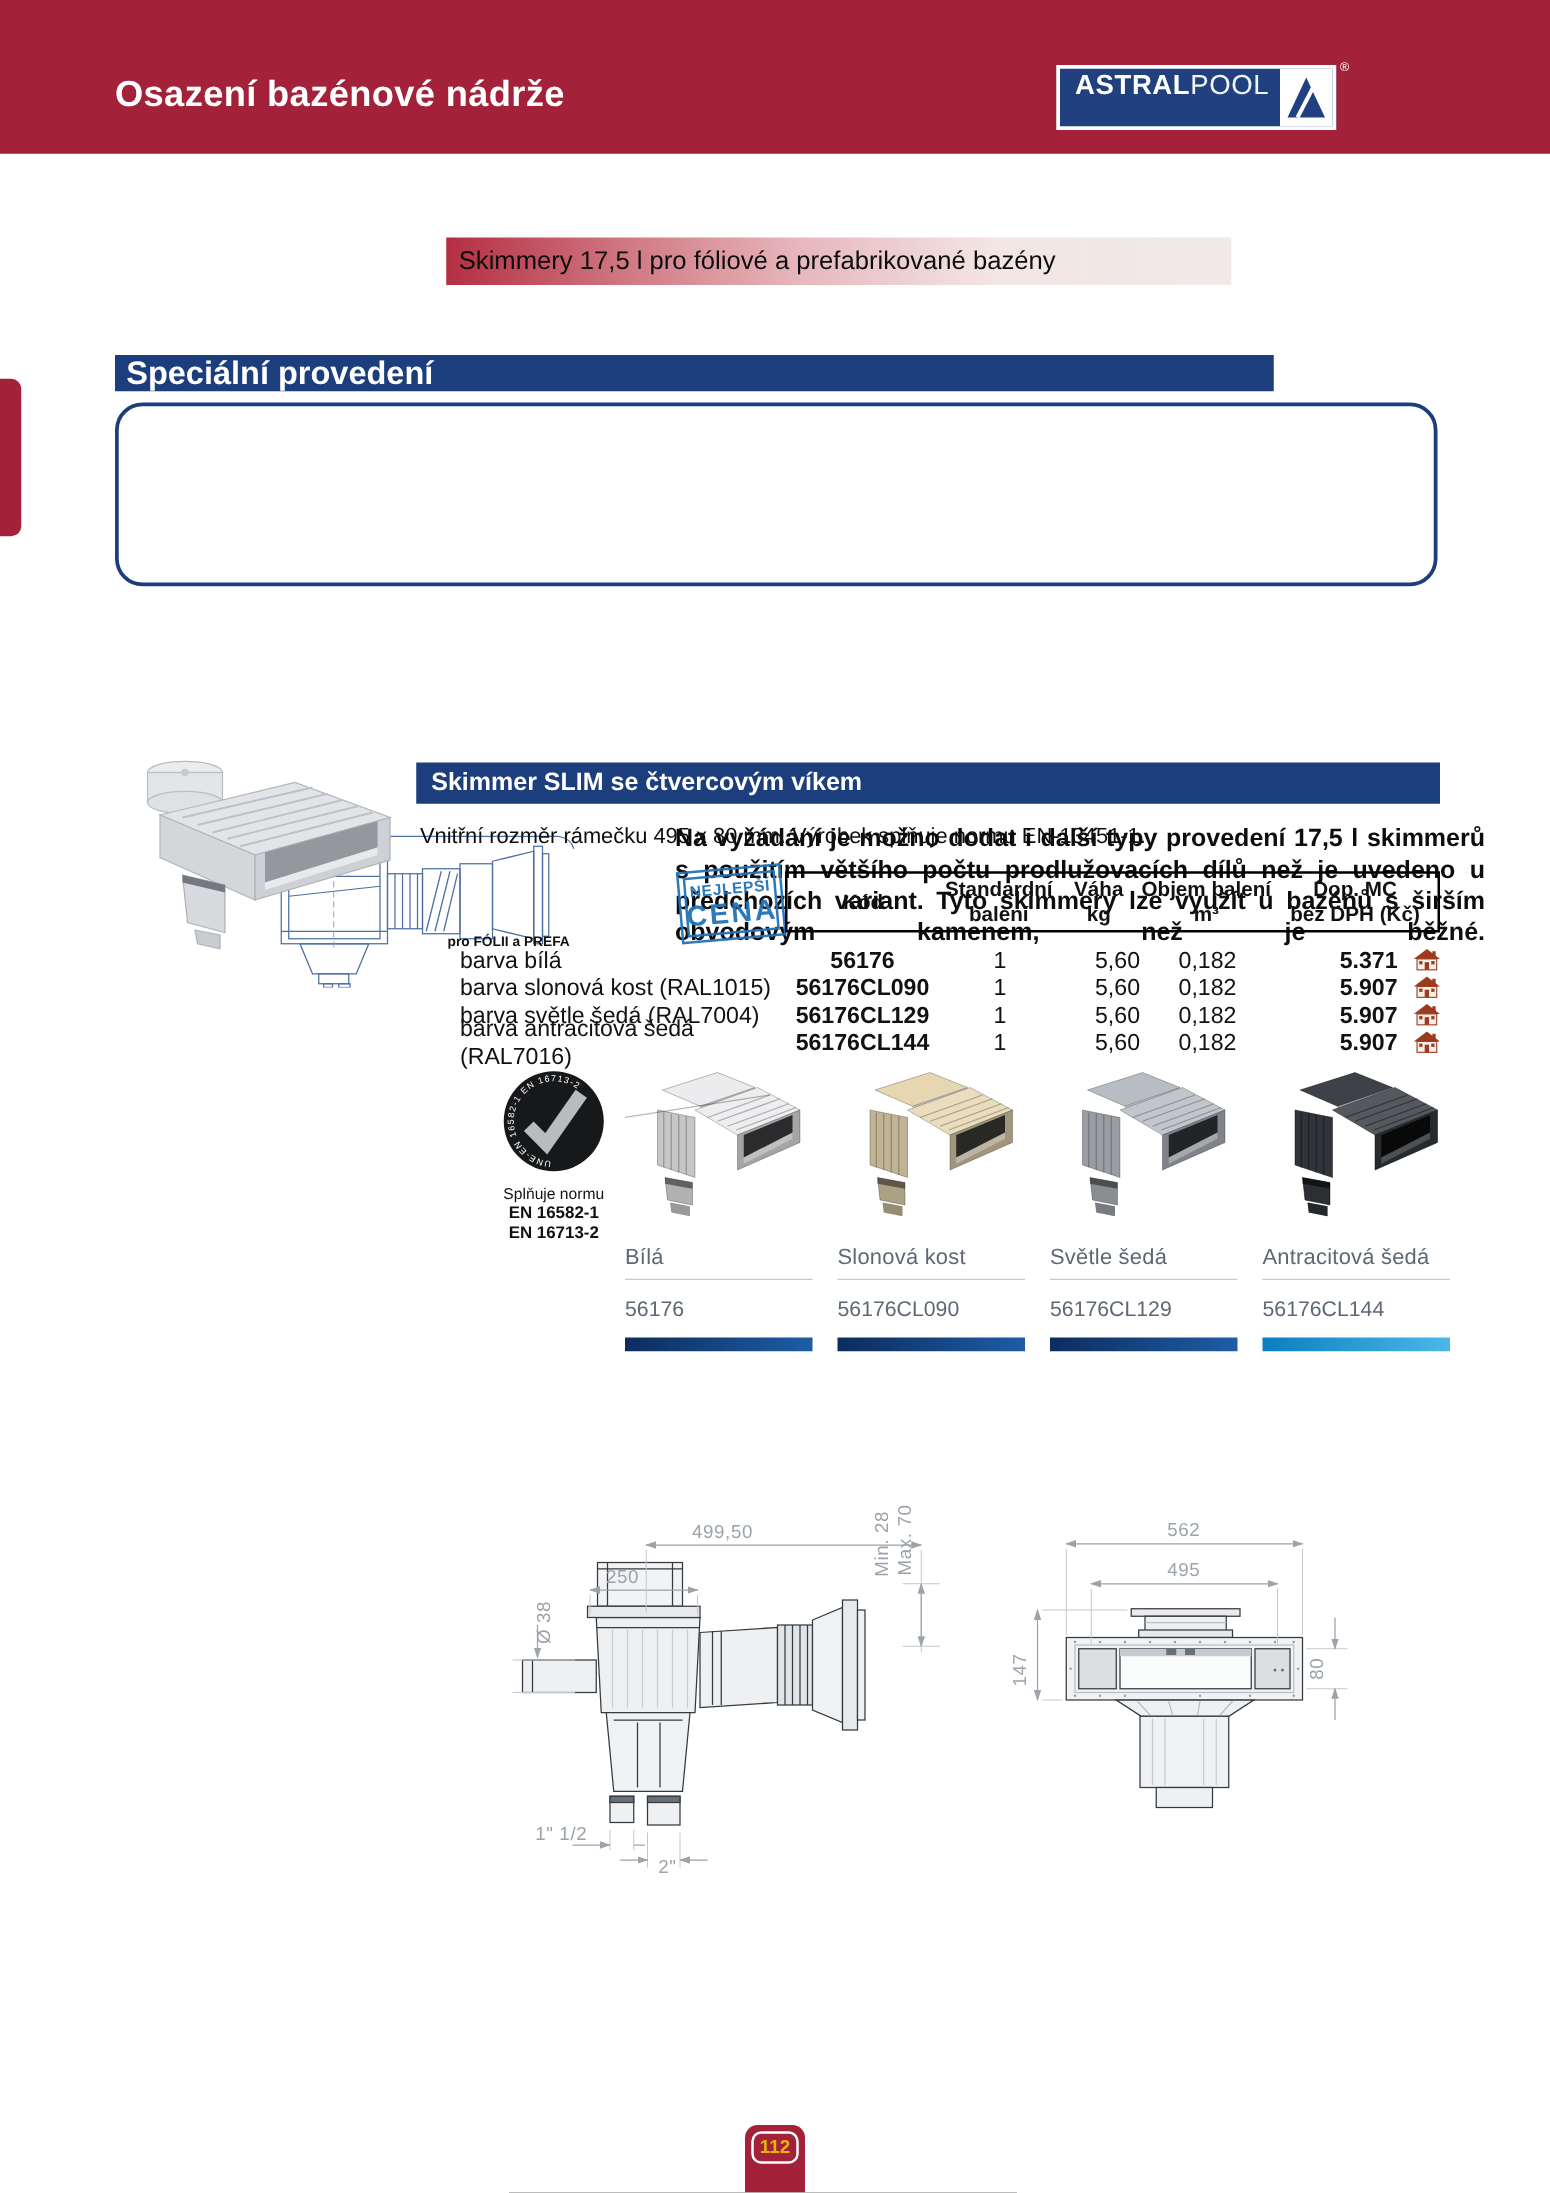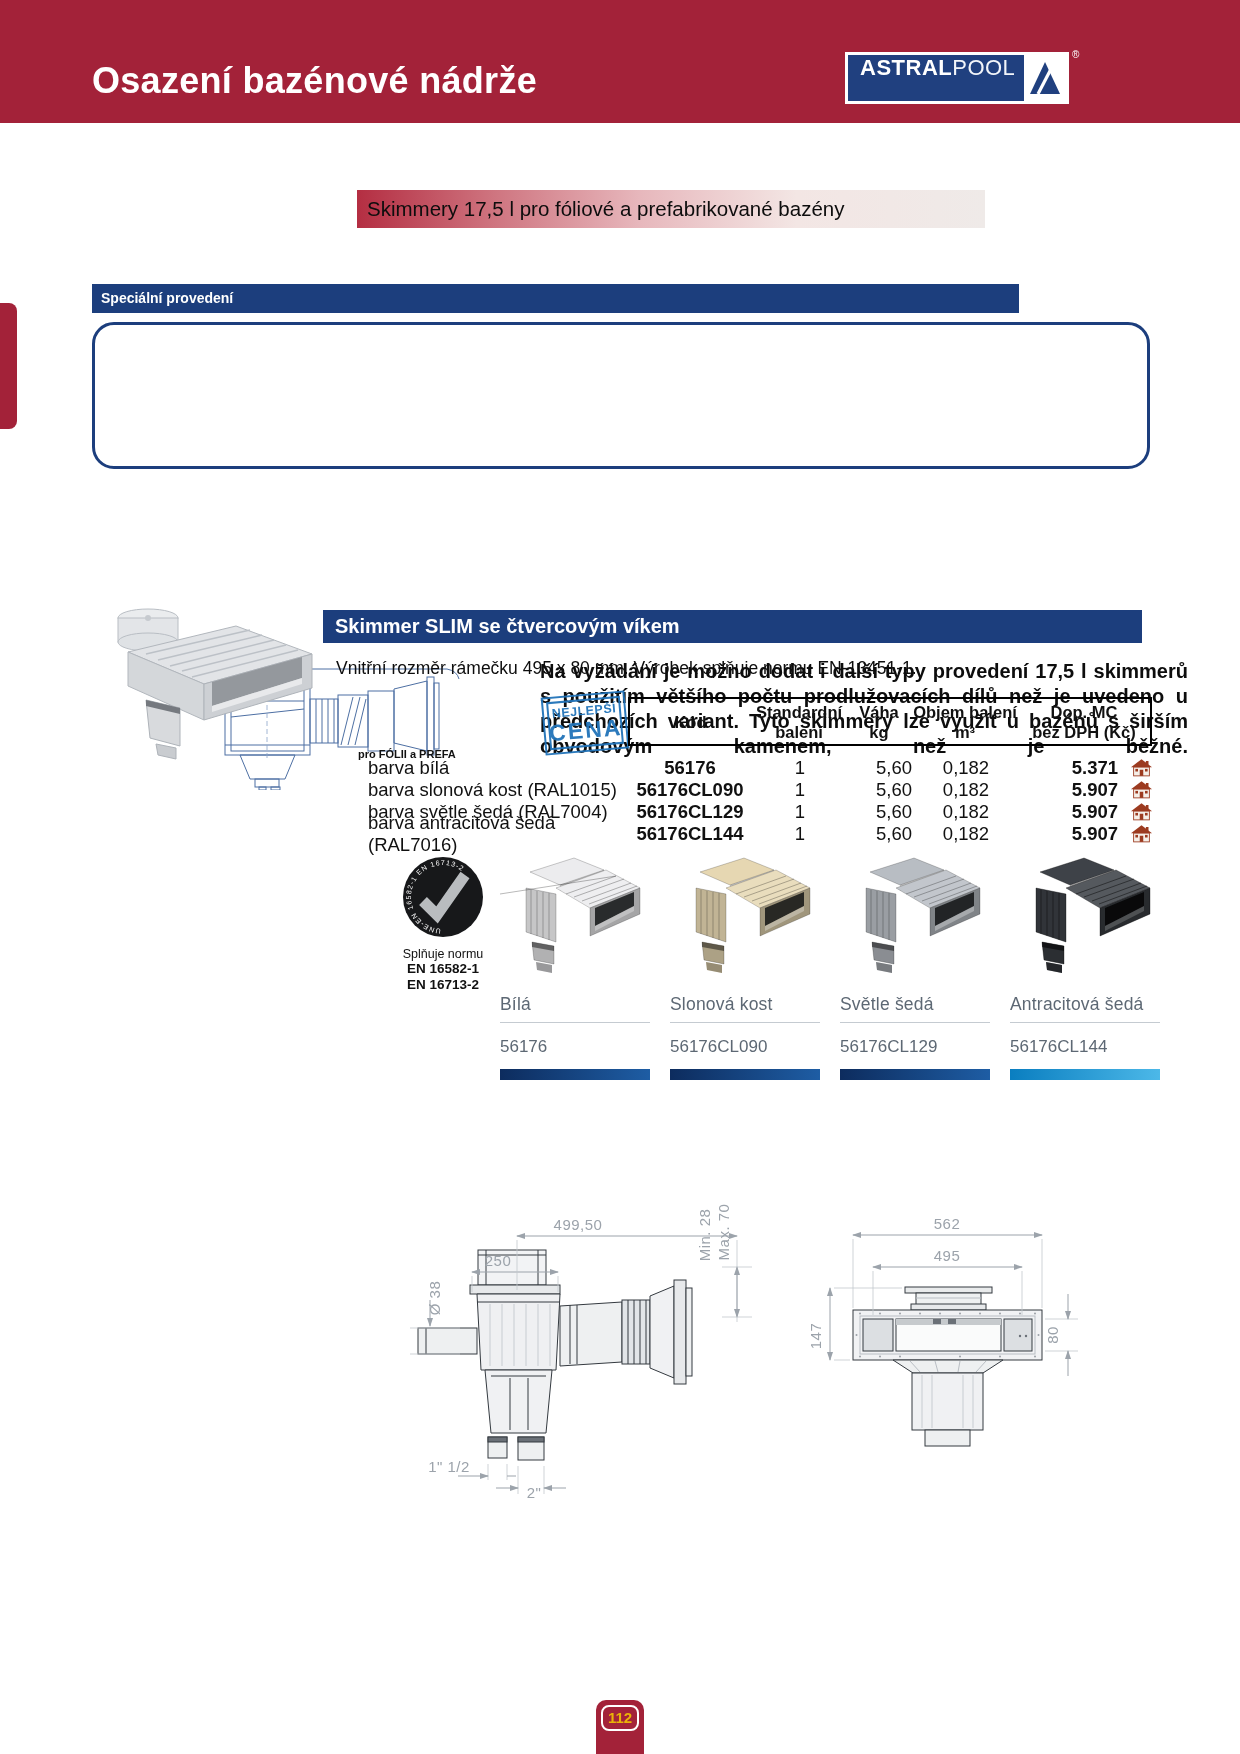--- a/index.html
+++ b/index.html
@@ -1,34 +1,34 @@
 <!DOCTYPE html>
 <html lang="cs"><head>
 <meta charset="utf-8">
 <style>
   html,body{margin:0;padding:0;background:#888;}
   .page{position:relative;width:1240px;height:1754px;background:#fff;overflow:hidden;
         font-family:"Liberation Sans",sans-serif;color:#111;}
   
   .topbar{position:absolute;left:0;top:0;width:1240px;height:123px;background:#A32239;}
-  .page-title{position:absolute;left:92px;top:60px;margin:0;font-size:36px;font-weight:bold;color:#fff;letter-spacing:.3px;}
+  .page-title{position:absolute;left:92px;top:60px;margin:0;font-size:29px;font-weight:bold;color:#fff;letter-spacing:.3px;}
   .logo{position:absolute;left:845px;top:52px;height:46px;display:flex;border:3px solid #fff;background:#20407F;}
   .logo-text{display:flex;align-items:flex-start;padding:0 9px 0 12px;}
   .logo-astral{font-size:22px;font-weight:800;color:#fff;letter-spacing:.5px;}
   .logo-pool{font-size:22px;font-weight:400;color:#f2f5fa;letter-spacing:.5px;}
   .logo-mark{width:42px;background:#fff;display:flex;align-items:center;justify-content:center;}
   .logo-reg{position:absolute;right:-13px;top:-6px;font-size:10px;color:#fff;}
   
   .section-banner{position:absolute;left:357px;top:190px;width:628px;height:38px;
      background:linear-gradient(90deg,#b42e42 0%,#cf7580 22%,#e7b7bc 45%,#f3e6e4 70%,#efeae8 100%);}
   .section-banner span{display:block;padding-left:10px;line-height:38px;font-size:20.5px;font-weight:normal;color:#0d0d0d;}
   
   .blue-bar{position:absolute;background:#1C3E7D;color:#fff;font-weight:bold;}
-  .special-bar{left:92px;top:284px;width:927px;height:29px;font-size:14px;line-height:29px;padding-left:9px;box-sizing:border-box;}
-  .slim-bar{left:323px;top:610px;width:819px;height:33px;font-size:20px;line-height:33px;padding-left:12px;box-sizing:border-box;}
+  .special-bar{left:92px;top:284px;width:927px;height:29px;font-size:26px;line-height:29px;padding-left:9px;box-sizing:border-box;}
+  .slim-bar{left:333px;top:610px;width:819px;height:33px;font-size:20px;line-height:33px;padding-left:12px;box-sizing:border-box;}
   .side-tab{position:absolute;left:0;top:303px;width:17px;height:126px;background:#A32239;border-radius:0 8px 8px 0;}
   
   .special-box{position:absolute;left:92px;top:322px;width:1058px;height:147px;border:3px solid #1C3E7D;border-radius:22px;box-sizing:border-box;}
   .special-text{position:absolute;left:445px;top:334px;width:648px;margin:0;font-size:20px;font-weight:bold;
      line-height:25px;text-align:justify;text-align-last:justify;color:#0d0d0d;}
   .special-draw{position:absolute;left:100px;top:330px;}
   
   .slim-sub{position:absolute;left:336px;top:658px;margin:0;font-size:17.5px;color:#0d0d0d;}
   .group-label{position:absolute;left:358px;top:748px;font-size:11px;font-weight:bold;}
   .left-photo{position:absolute;left:86px;top:600px;}

